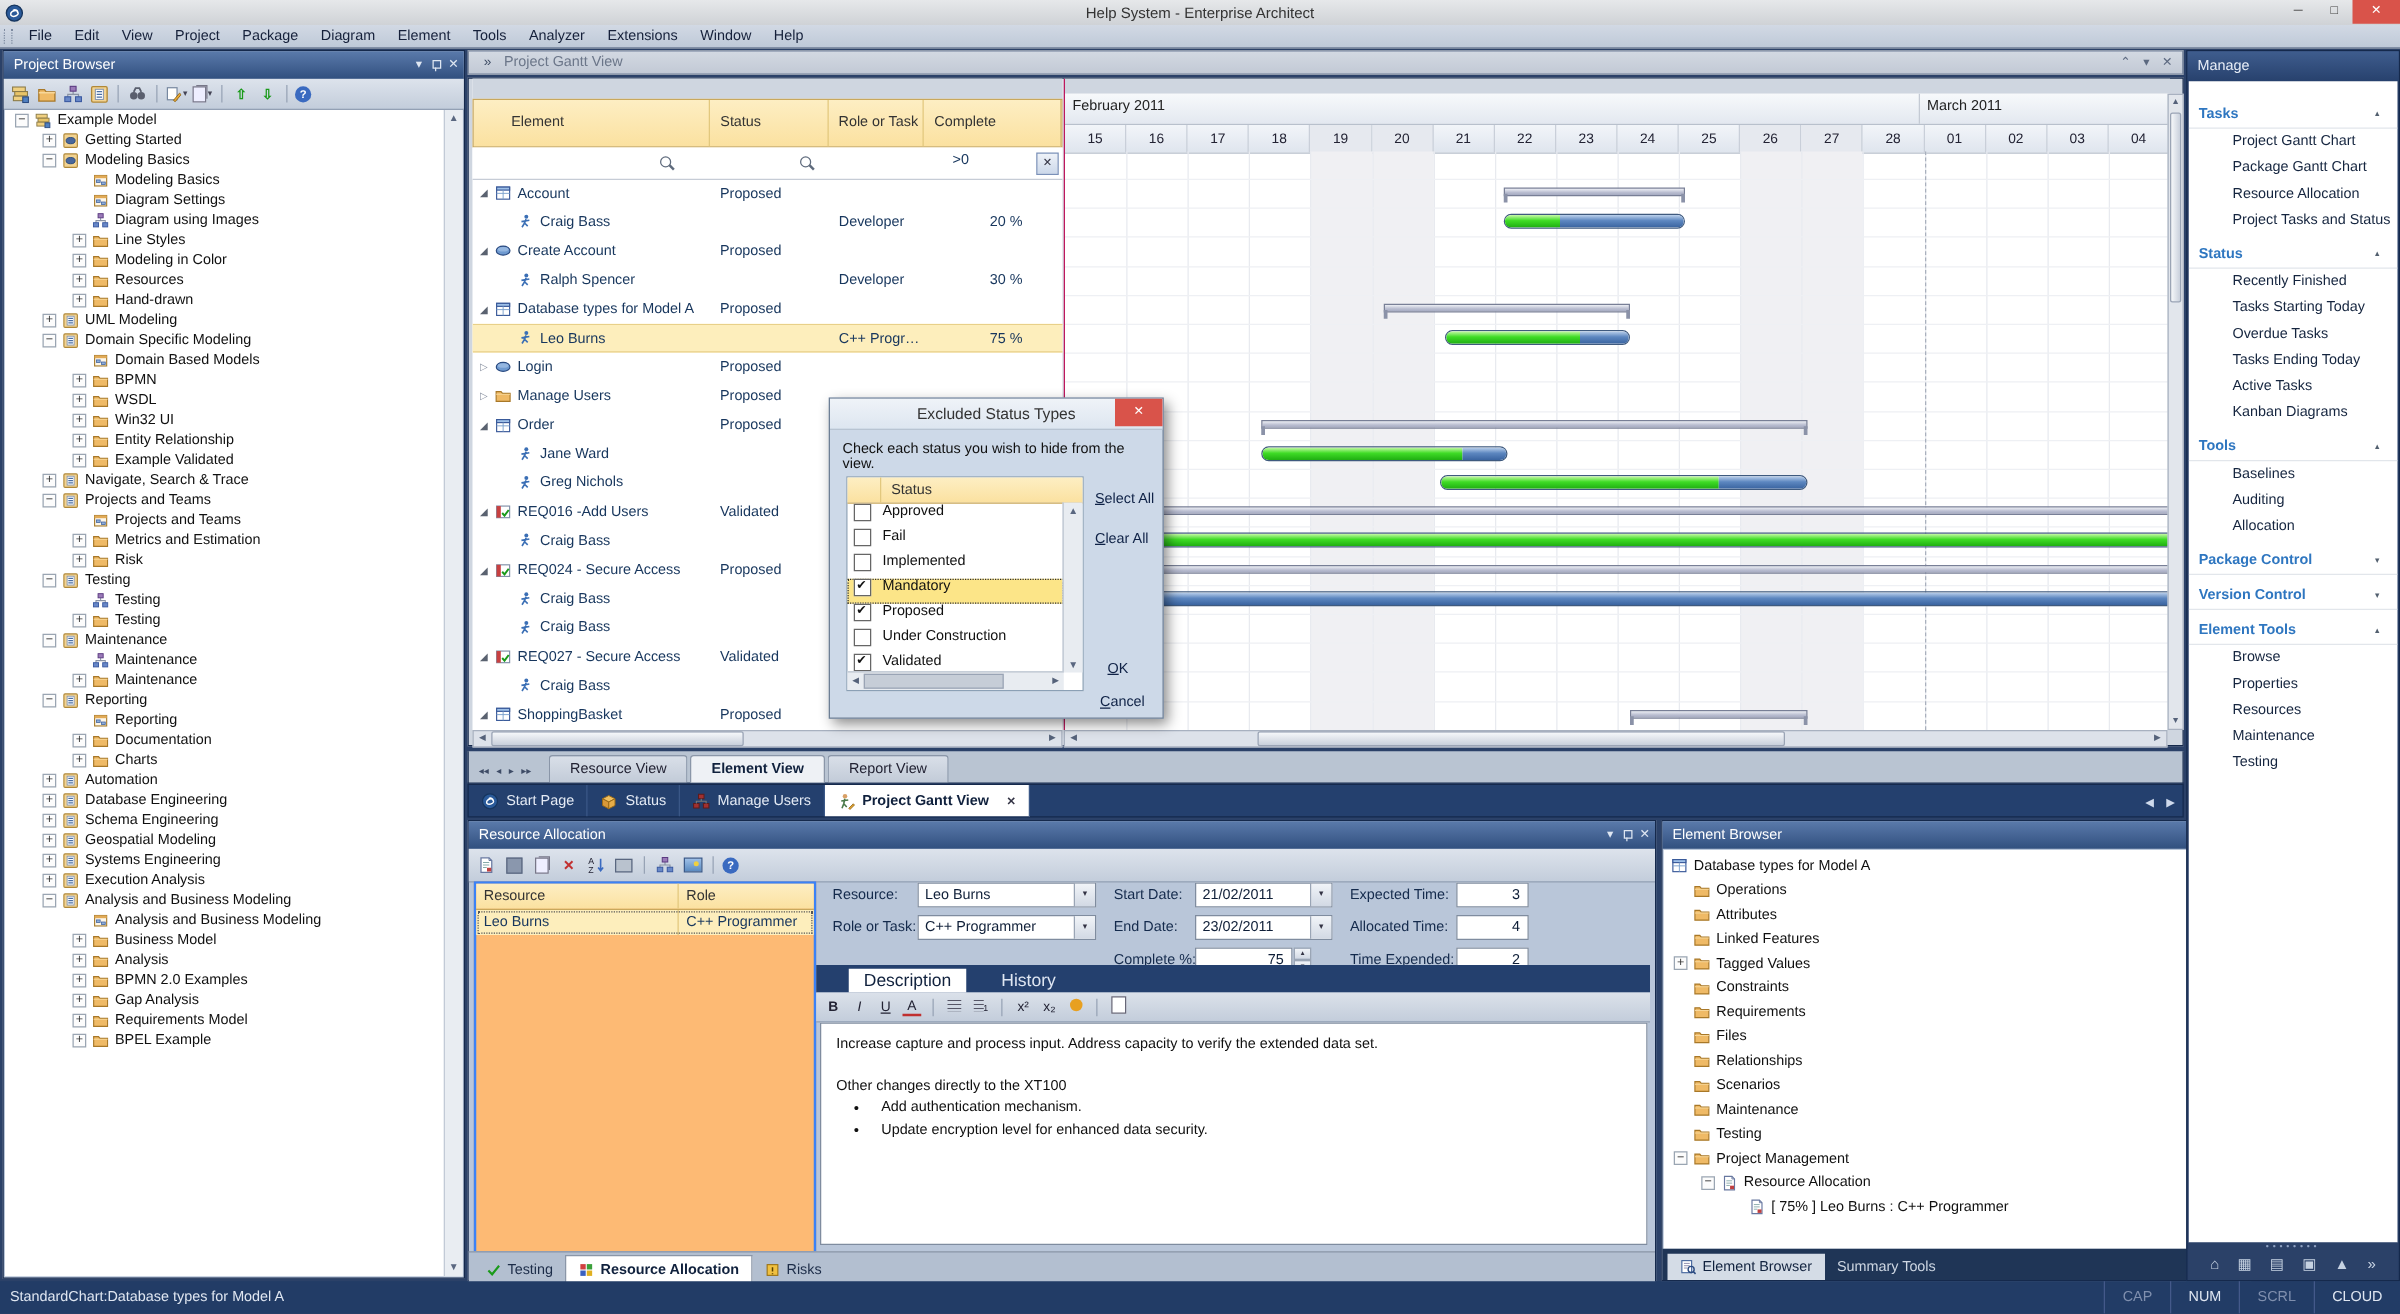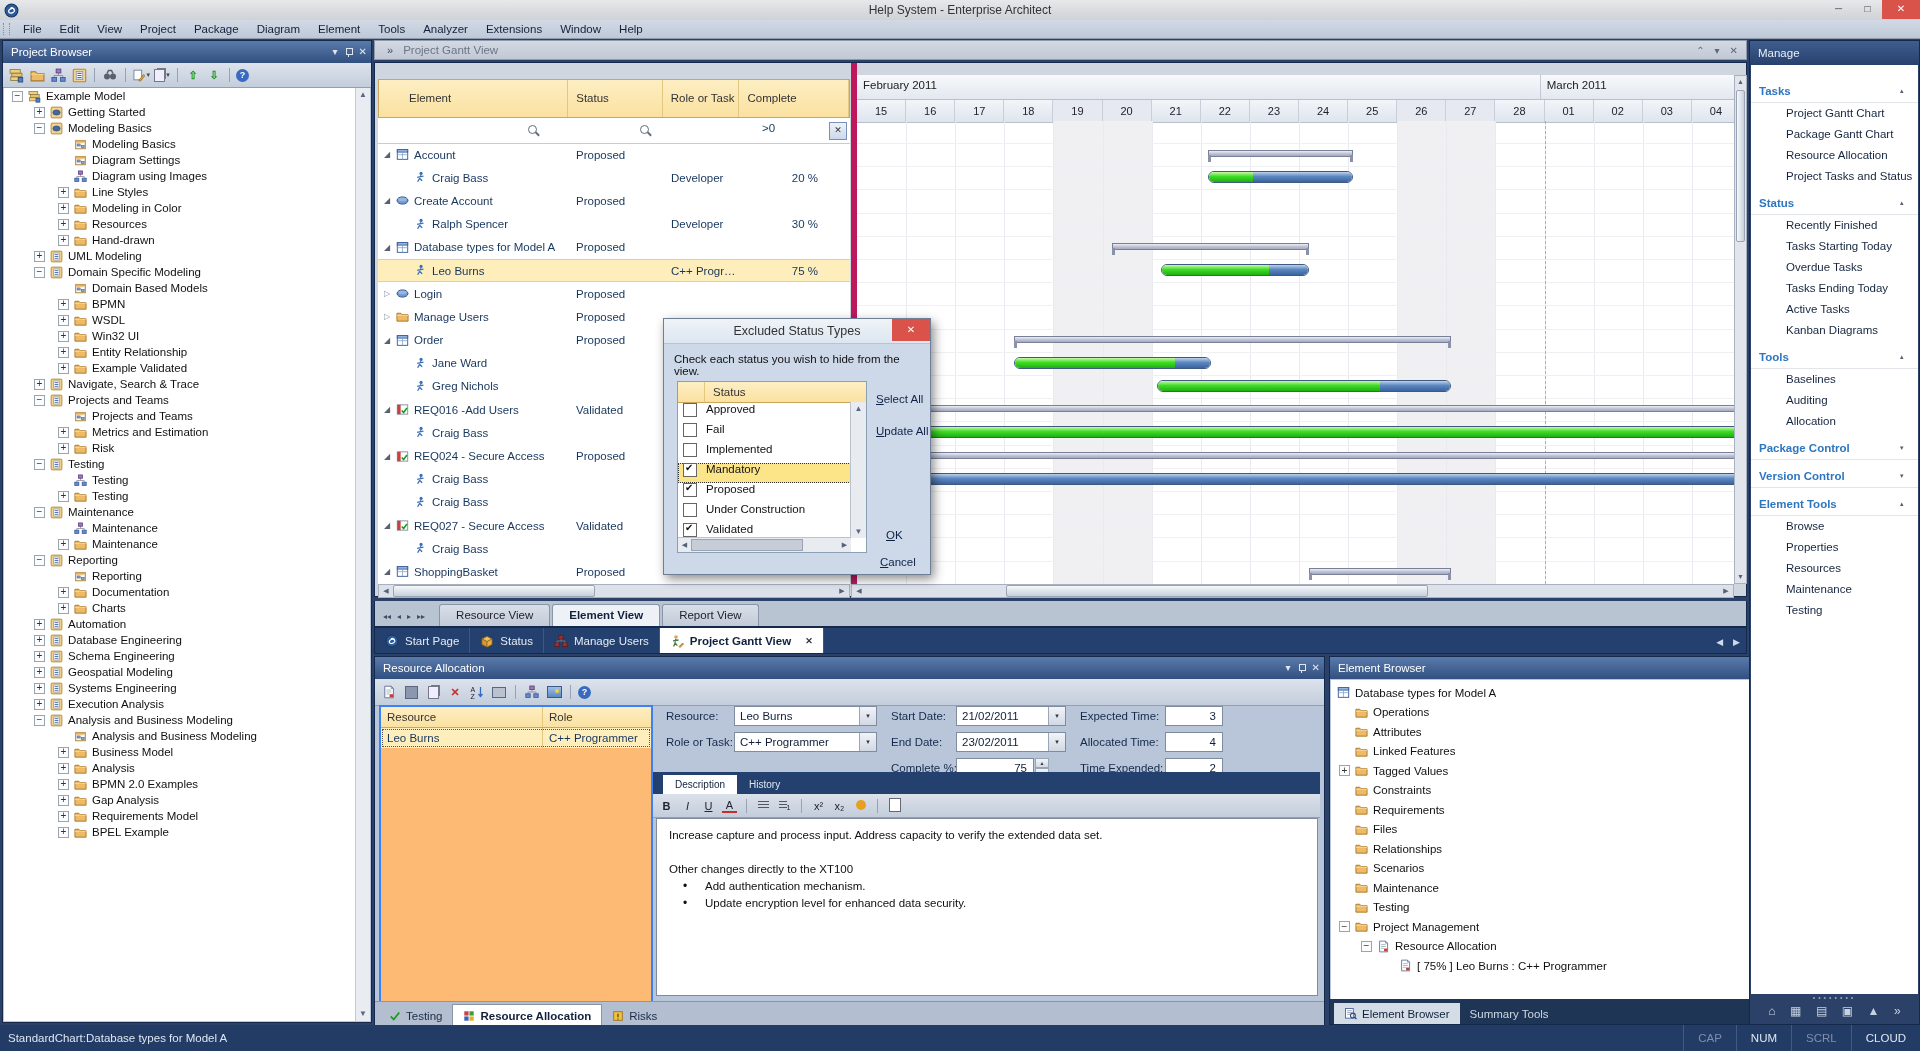--- a/index.html
+++ b/index.html
@@ -71,21 +71,21 @@
   .g-row.selected{background:#fdeebc;box-shadow:0 1px 0 #e8d089 inset,0 -1px 0 #e8d089 inset;}
   .el-cell{width:190px;display:flex;align-items:center;box-sizing:border-box;padding-left:6px;overflow:hidden;white-space:nowrap;}
   .g-row.ind1 .el-cell{padding-left:36px;}
   .gexp{width:12px;flex:none;font-size:8px;color:#5a6270;}
   .g-row.exp-open .gexp::before{content:"\25E2";}
   .g-row.exp-closed .gexp::before{content:"\25B7";color:#8b93a2;}
   .st-cell{width:95px;padding-left:8px;box-sizing:border-box;}
   .ro-cell{width:77px;padding-left:8px;box-sizing:border-box;overflow:hidden;white-space:nowrap;text-overflow:ellipsis;}
   .co-cell{width:110px;padding-right:32px;box-sizing:border-box;text-align:right;}
   
-  .chart{position:absolute;left:476px;top:0;width:884px;height:521px;background:#fff;border-left:6px solid #be185d;overflow:hidden;}
+  .chart{position:absolute;left:476px;top:0;width:884px;height:521px;background:#fff;border-left:1px solid #be185d;overflow:hidden;}
   .ch-topfill{height:12px;background:#cfd6e0;}
   .ch-month{height:24px;display:flex;background:linear-gradient(#f7f9fb,#e3e8f0);border-bottom:1px solid #b8c0cc;}
   .month{box-sizing:border-box;border-right:1px solid #c4cad4;font-size:11.5px;color:#222;padding:4px 0 0 6px;overflow:hidden;white-space:nowrap;}
   .ch-days{height:22px;display:flex;background:linear-gradient(#f2f5f9,#dfe5ee);border-bottom:1px solid #b8c0cc;}
   .day{flex:1;text-align:center;font-size:11px;color:#223;line-height:22px;border-right:1px solid #c9cfd9;box-sizing:border-box;}
   .day.weekend{background:#e6e9ef;}
   .ch-body{position:absolute;left:0;top:58px;right:0;bottom:0;overflow:hidden;}
   .wkcol{position:absolute;top:0;bottom:0;background:#f0f0f3;}
   .gl-v{position:absolute;top:0;bottom:0;width:1px;background:#e8eaef;}
   .gl-h{position:absolute;left:0;right:0;height:1px;background:#eef0f4;}
@@ -131,21 +131,21 @@
   .ra-label{position:absolute;font-size:11.5px;color:#142a4c;}
   .combo{position:absolute;height:20px;background:#fff;border:1px solid #7f8c9f;box-sizing:border-box;font-size:11.5px;
          line-height:18px;padding:0 20px 0 5px;color:#0f1f38;}
   .combo .dd{position:absolute;right:0;top:0;bottom:0;width:16px;background:linear-gradient(#f1f4f8,#d2d9e4);
              border-left:1px solid #9aa5b5;text-align:center;font-size:7px;line-height:18px;color:#334;}
   .numbox{position:absolute;height:20px;background:#fff;border:1px solid #7f8c9f;box-sizing:border-box;font-size:11.5px;
           line-height:18px;padding:0 6px;color:#0f1f38;text-align:right;}
   .spin{position:absolute;width:14px;height:20px;display:flex;flex-direction:column;}
   .spin span{flex:1;background:linear-gradient(#f1f4f8,#d2d9e4);border:1px solid #9aa5b5;font-size:5px;text-align:center;color:#334;line-height:8px;}
   .desc-strip{position:absolute;left:278px;top:115px;right:4px;height:22px;background:#24406e;display:flex;align-items:flex-end;padding-left:10px;box-sizing:border-box;}
-  .desc-tab{height:19px;line-height:19px;padding:0 12px;font-size:10px;color:#dfe6f2;}
+  .desc-tab{height:19px;line-height:19px;padding:0 12px;font-size:14px;color:#dfe6f2;margin-left:16px;}
   .desc-tab.active{background:#fff;color:#10213d;}
   .ed-tools{position:absolute;left:278px;top:137px;right:4px;height:24px;background:linear-gradient(#dbe1ea,#c3cddb);
             border-bottom:1px solid #93a0b4;display:flex;align-items:center;padding-left:6px;gap:6px;box-sizing:border-box;}
   .edb{min-width:15px;text-align:center;font-size:11px;color:#223;}
   .ed-text{position:absolute;left:281px;top:161px;width:662px;height:178px;background:#fff;border:1px solid #7f8c9f;
            box-sizing:border-box;padding:8px 12px;font-size:11.5px;color:#101010;overflow:hidden;}
   .dline{min-height:17px;line-height:17px;display:flex;}
   .dline .dbul{display:none;}
   .dline.bullet{padding-left:14px;}
   .dline.bullet .dbul{display:inline;width:22px;flex:none;}
@@ -1635,18 +1635,18 @@
         <div class="vs-btn">▲</div>
         <div class="vs-btn" style="position:absolute;bottom:0;left:0;right:0">▼</div>
       </div>
       <div class="dlg-hscroll">
         <span class="sb-btn">◀</span>
         <div class="dlg-hthumb"></div>
         <span class="sb-btn" style="margin-left:auto">▶</span>
       </div>
     </div>
     <span class="dlg-btn" style="left:212px;top:74px">Select All</span>
-    <span class="dlg-btn" style="left:212px;top:106px">Update All</span>
+    <span class="dlg-btn" style="left:212px;top:106px">Clear All</span>
     <span class="dlg-btn" style="left:222px;top:210px">OK</span>
     <span class="dlg-btn" style="left:216px;top:237px">Cancel</span>
   </div>
 
 </div>
 
 </body></html>

